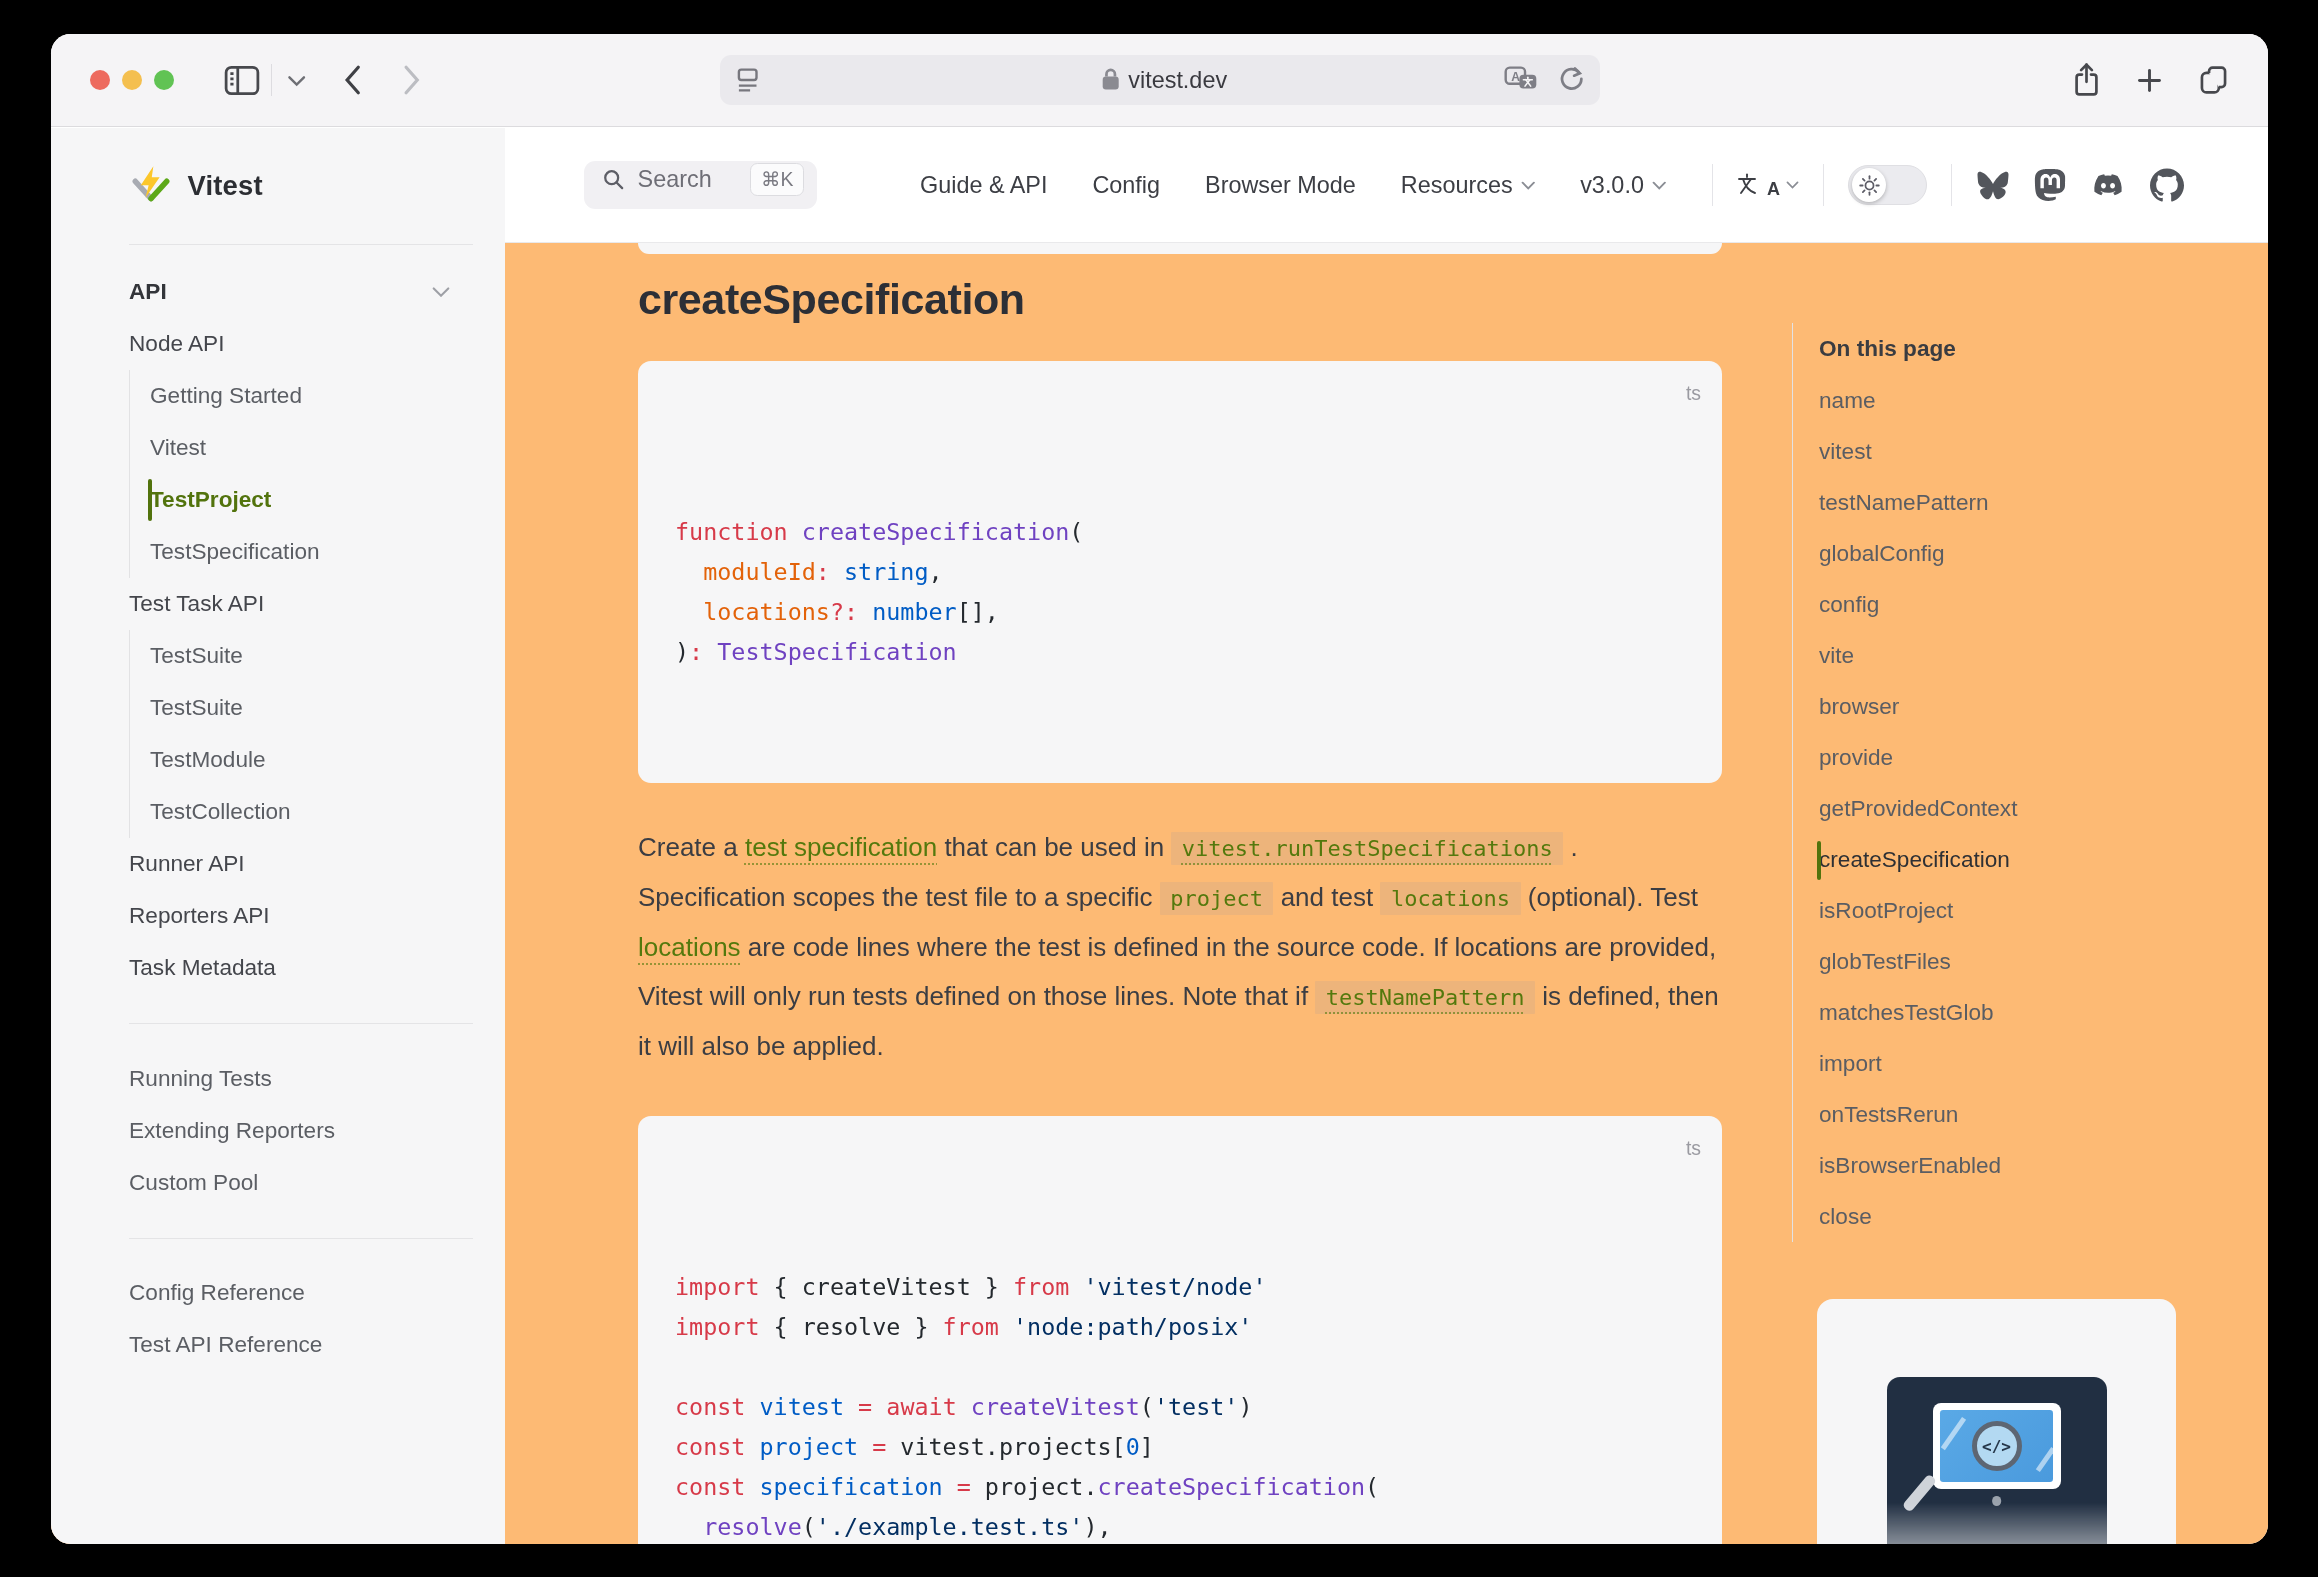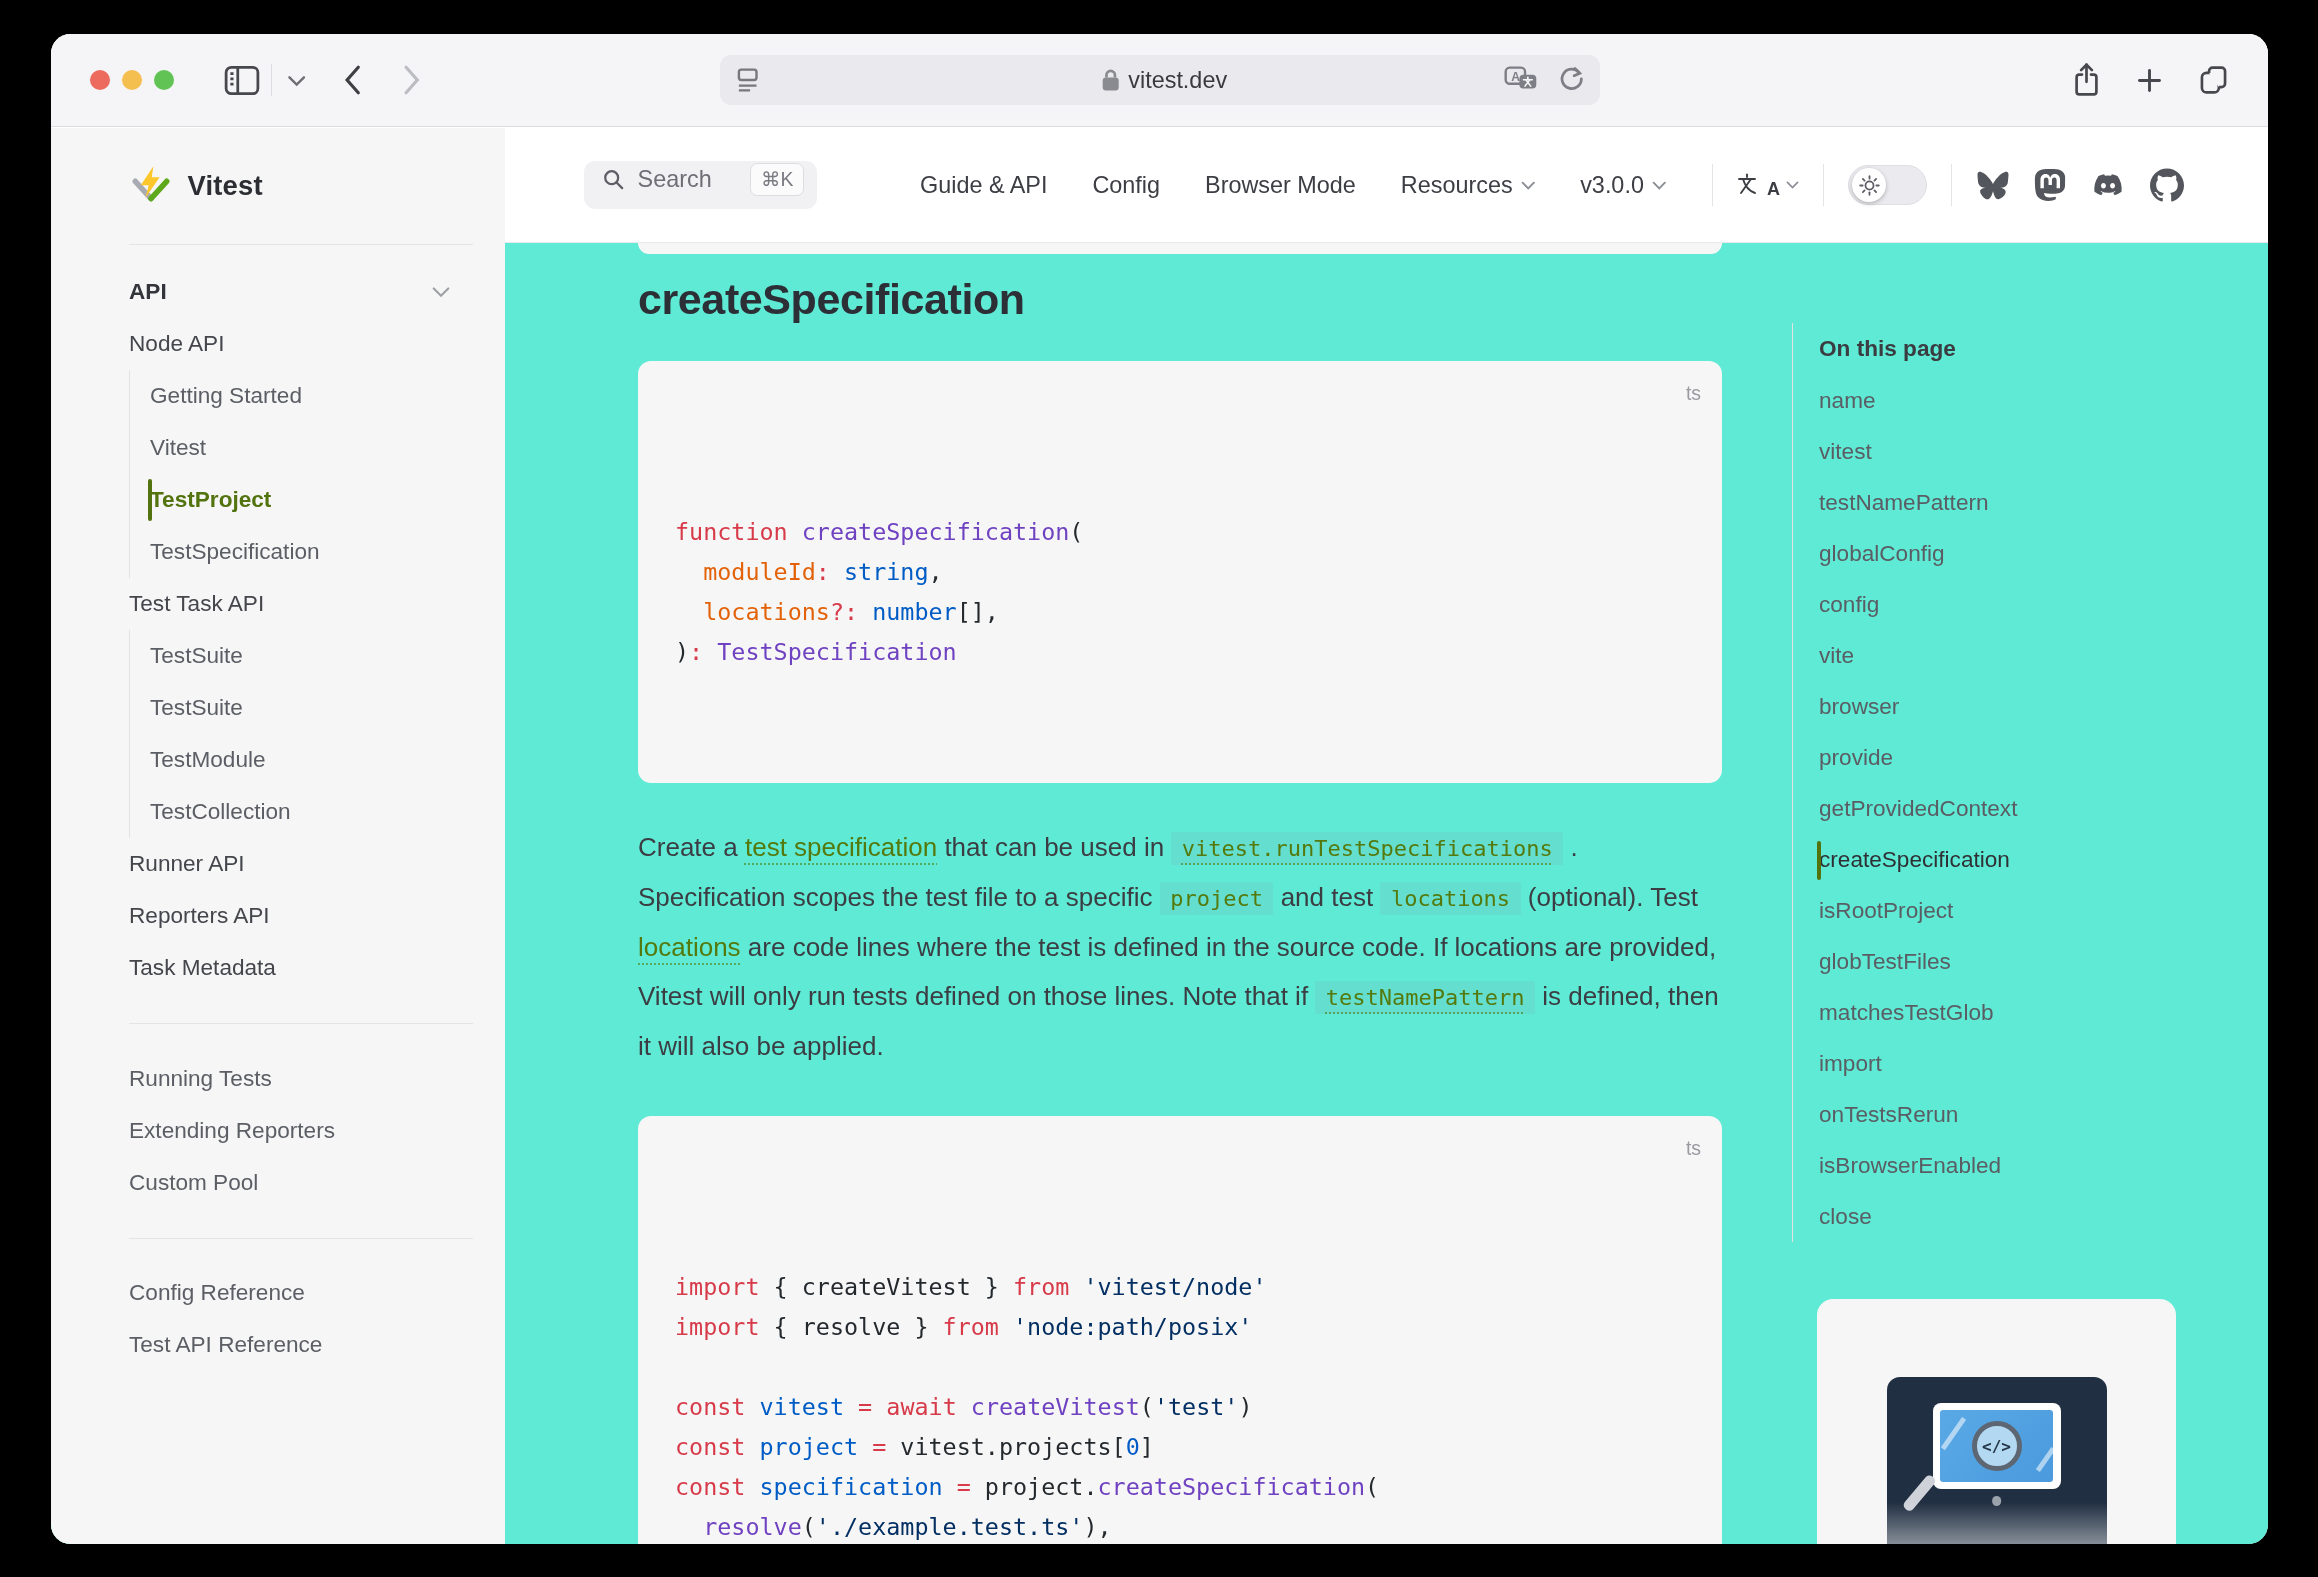--- a/index.html
+++ b/index.html
@@ -19,27 +19,27 @@
   .tb-sep { width:0.8px; height:32px; background:#dddce0; margin:0 11.3px; }
   .sidebar-toggle { margin-left:50px; }
   .tb-chevron { margin-left:3.2px; }
   .nav-back { margin-left:37px; }
   .nav-fwd { margin-left:40px; color:#bcbdc2; }
   .urlbar { position:absolute; left:50%; top:50%; transform:translate(-50%,-50%);
     width:880px; height:50px; background:#eae9ed; border-radius:11.3px;
     display:flex; align-items:center; padding:0 14.5px; }
   .urlbar .reader { color:#77777e; }
   .url-center { position:absolute; left:9px; right:0; display:flex; justify-content:center;
-    align-items:center; gap:8px; color:#3a3a40; font-size:23.4px; }
+    align-items:flex-start; gap:8px; color:#3a3a40; font-size:23.4px; }
   .url-center .lock { color:#8a8a91; }
   .url-right { margin-left:auto; display:flex; align-items:center; gap:19.4px; color:#7e7e86; z-index:2; }
   .tb-right { position:absolute; right:39px; display:flex; align-items:center; gap:34px; color:#47484d; }
 
   
-  .page { position:absolute; left:0; top:94px; right:0; bottom:0; background:#5eead4; }
+  .page { position:absolute; left:0; top:94px; right:0; bottom:0; background:#fdba74; }
 
   
   .sb { position:absolute; left:0; top:0; bottom:0; width:454px; background:#f6f6f7;
     padding:32px 32px 0 78px; }
   .logo { display:flex; align-items:center; gap:14.5px; height:52px; }
   .logo span { font-size:27.4px; font-weight:700; color:#2c2e33; letter-spacing:0.2px; }
   .sb-divider { height:0.8px; background:#e4e4e6; margin:32px 0 21px 0; }
   .sb-divider2 { height:0.8px; background:#e4e4e6; margin:29px 0; }
   .sb-row { height:52px; display:flex; align-items:center; font-size:22.6px; }
   .sb-head { font-weight:700; color:#33353a; justify-content:space-between; padding-right:22.6px; }

